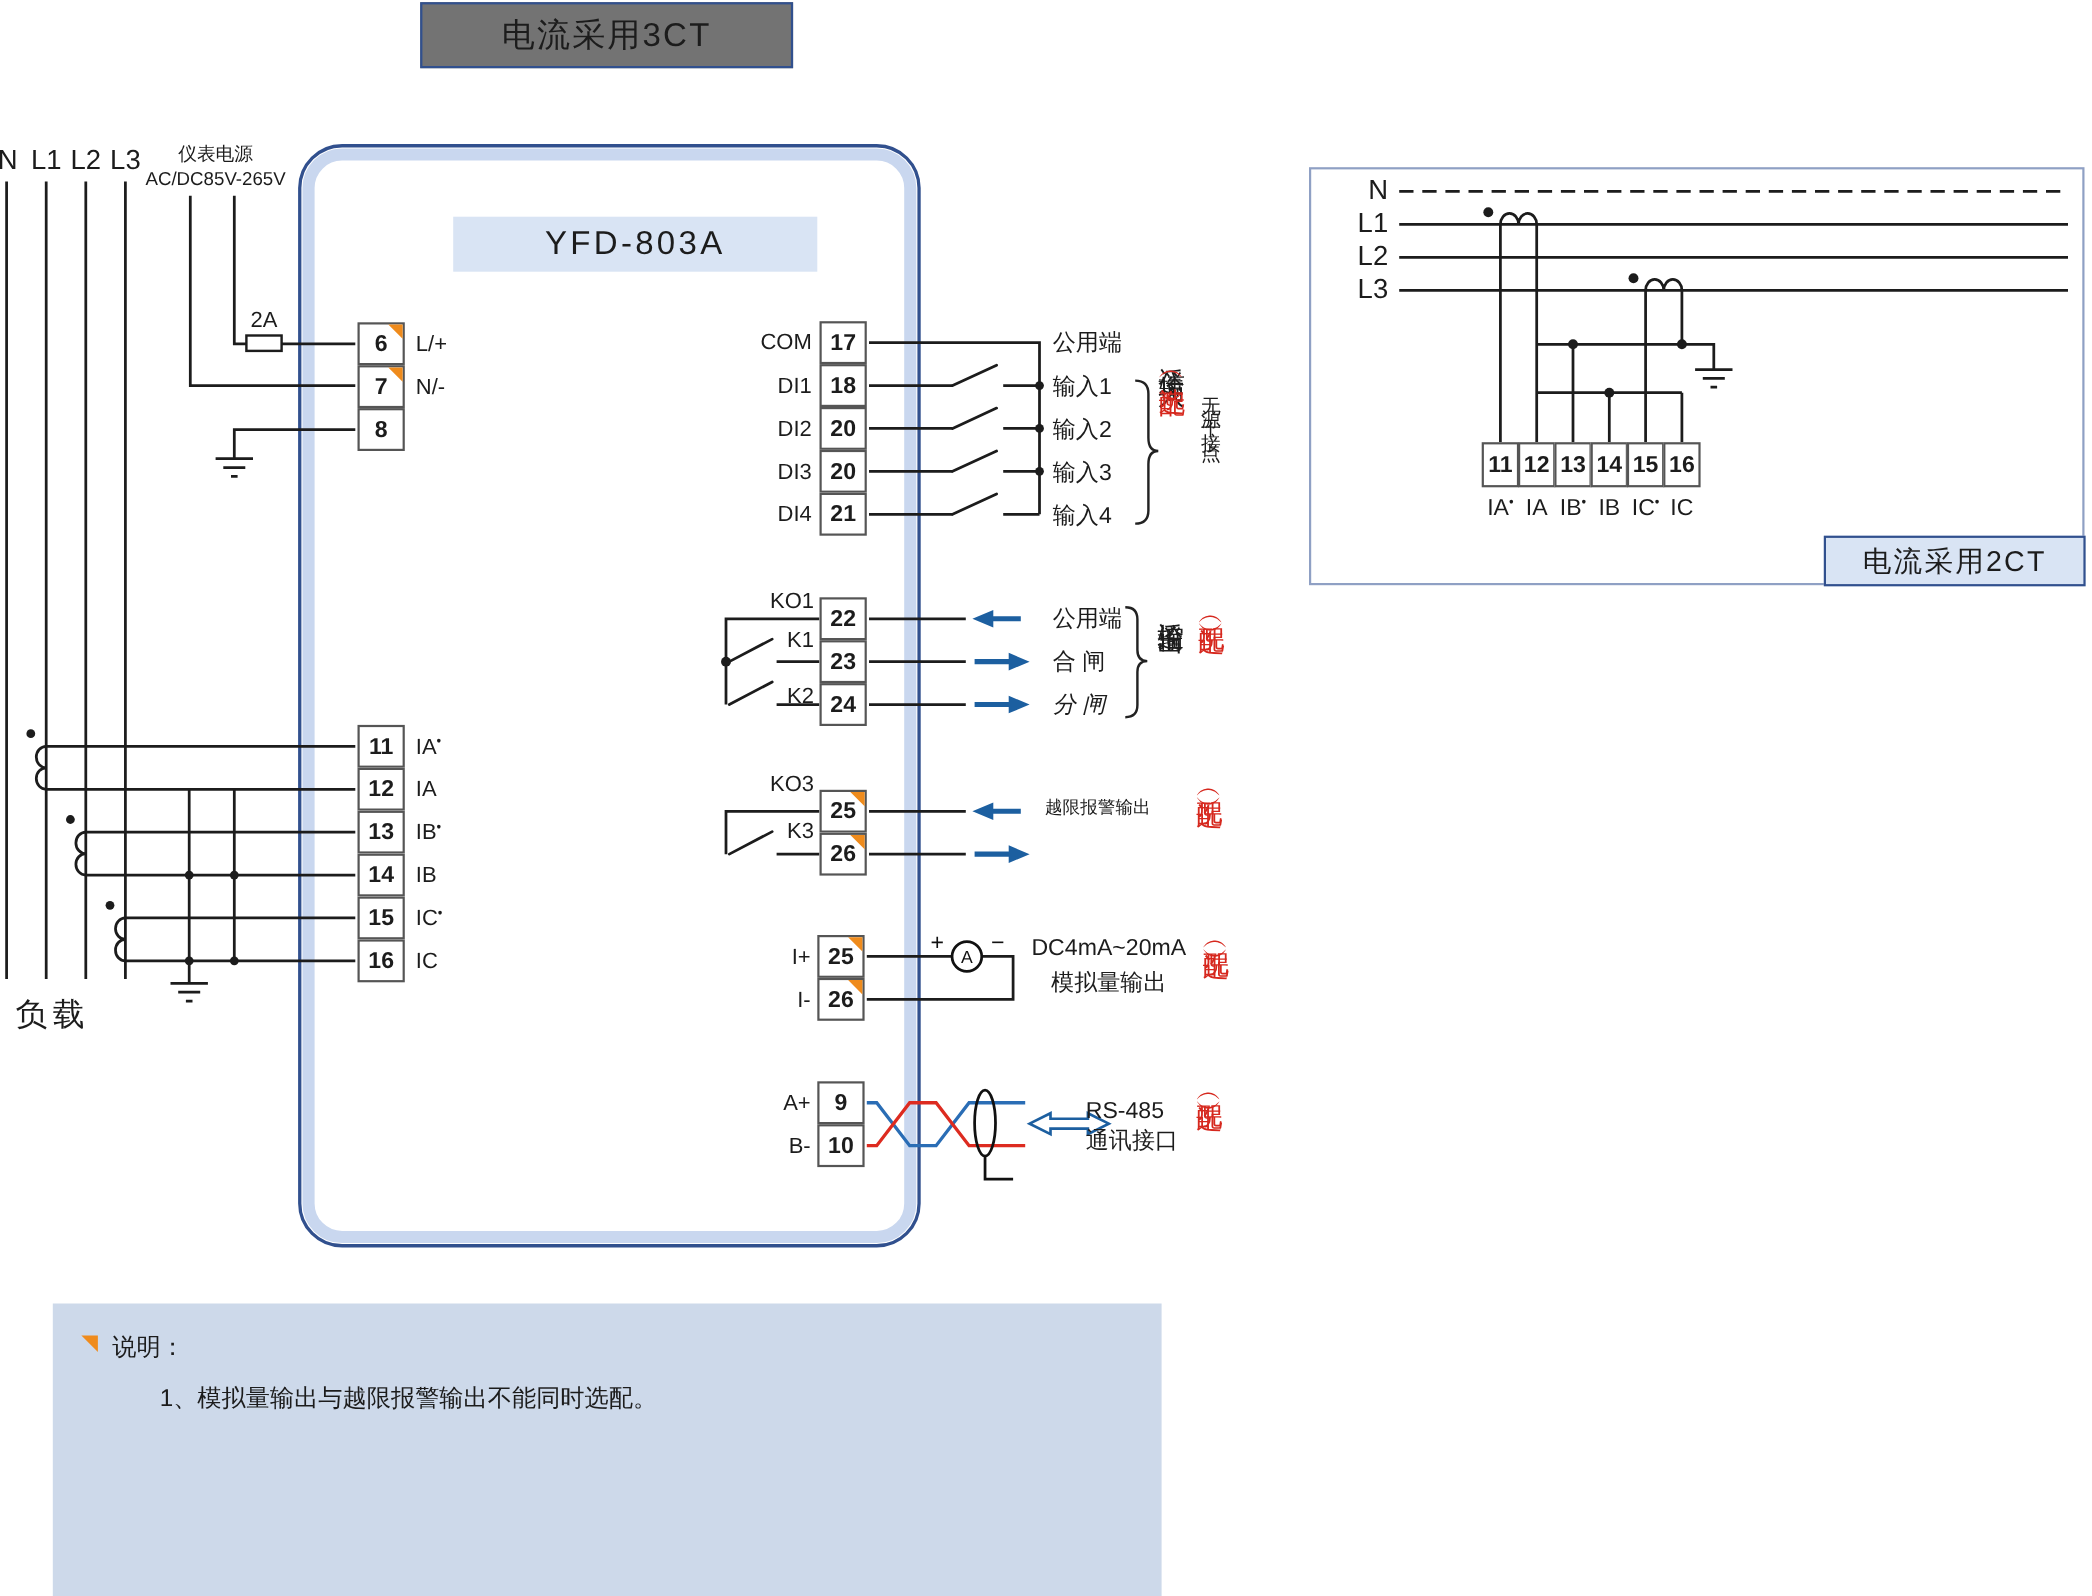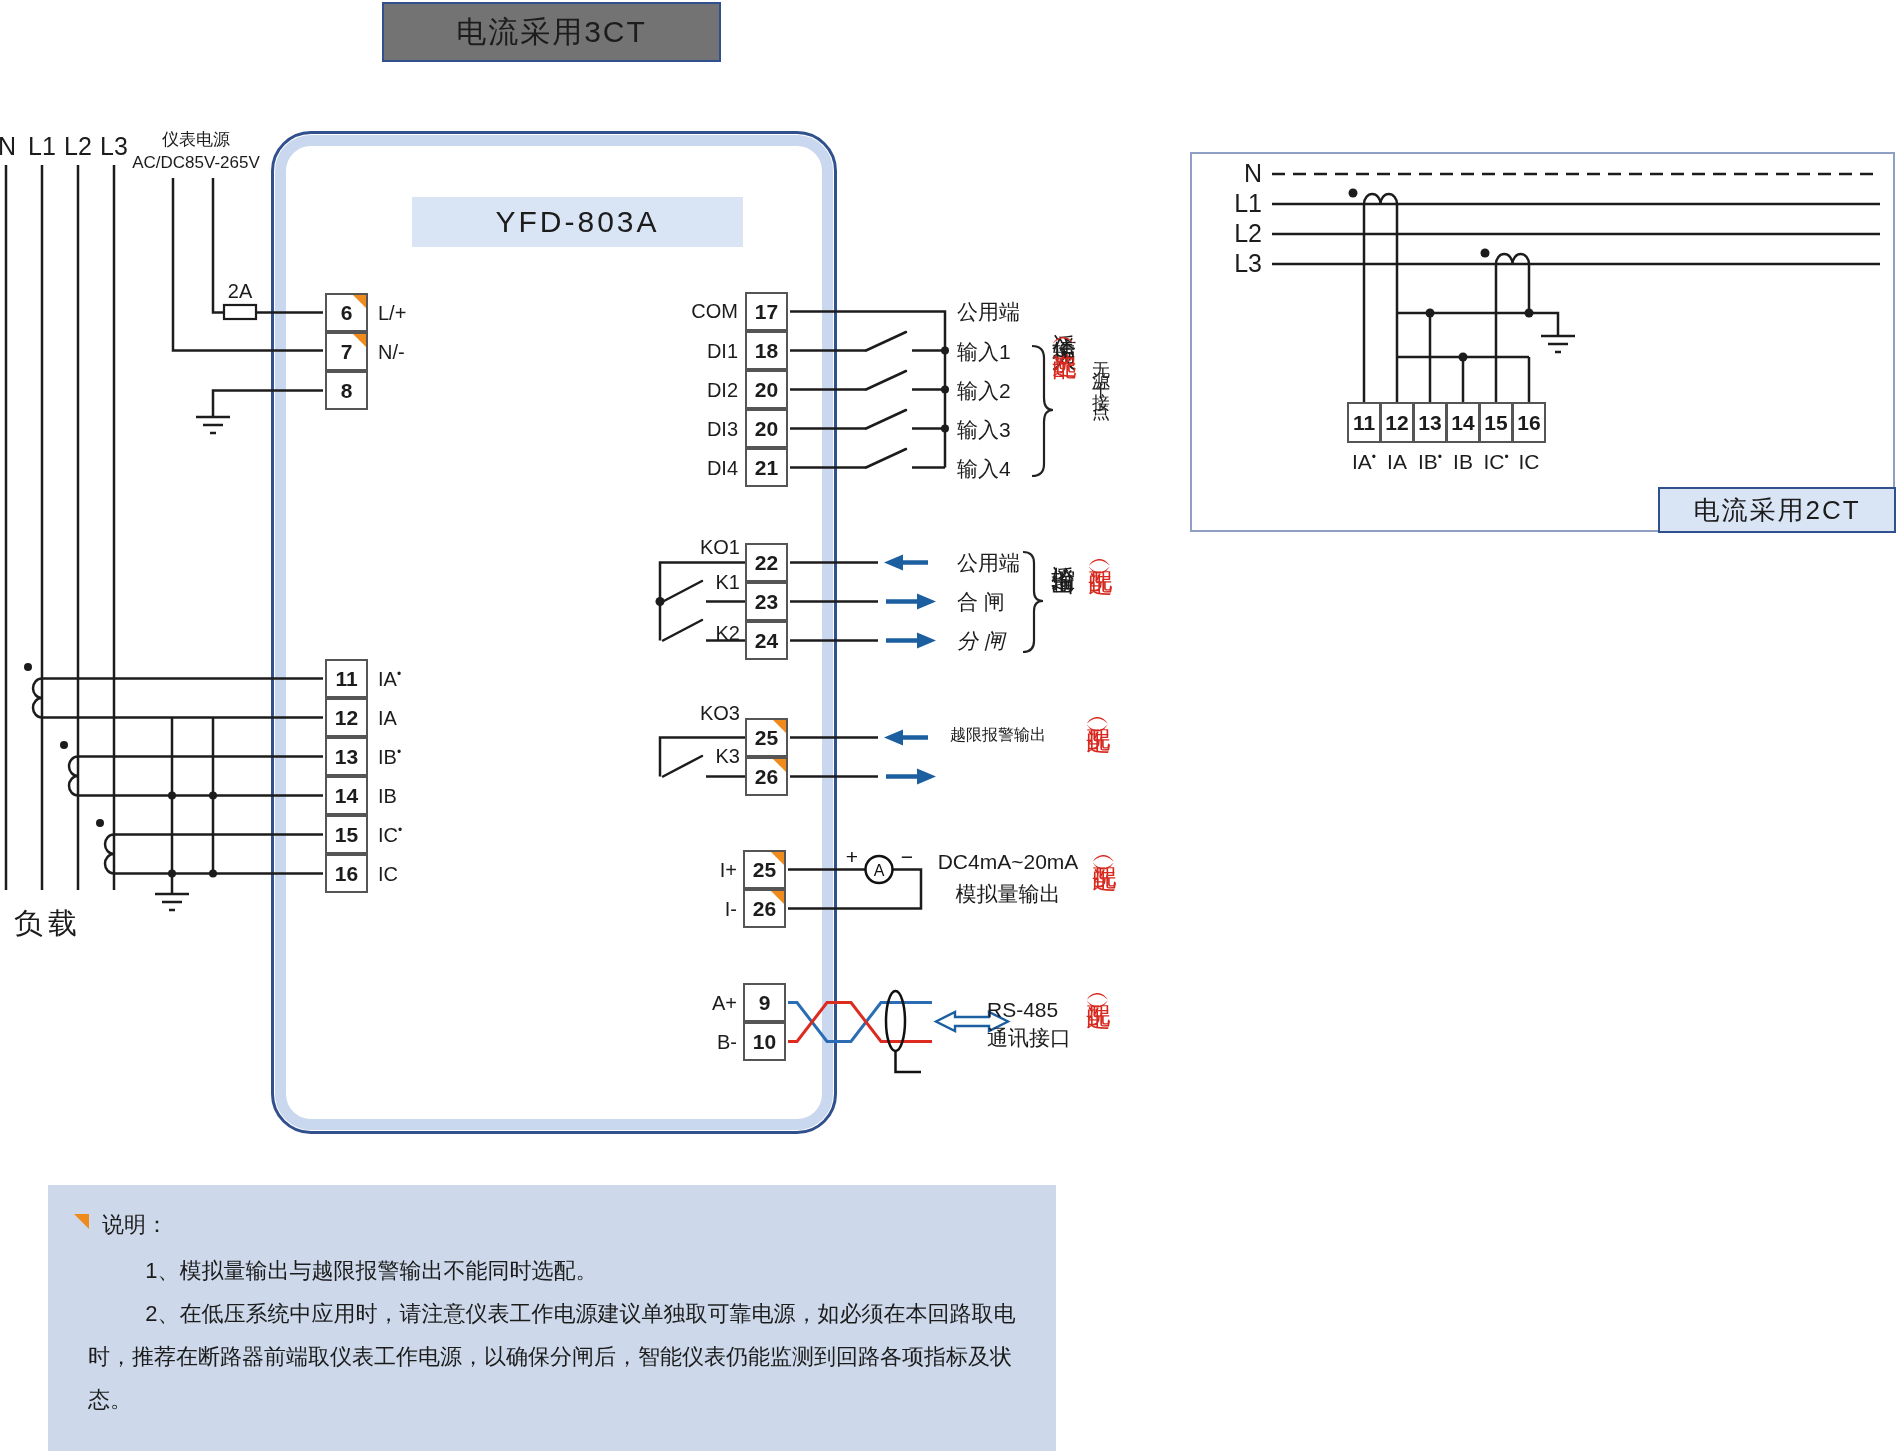--- a/index.html
+++ b/index.html
@@ -302,14 +302,13 @@
 <div class="lbl c" style="left:1413px;top:450px;width:34px;font-size:21px;"><span>IB</span><sup class="star">•</sup></div>
 <div class="lbl c" style="left:1446px;top:450px;width:34px;font-size:21px;"><span>IB</span><sup class="star"></sup></div>
 <div class="lbl c" style="left:1479px;top:450px;width:34px;font-size:21px;"><span>IC</span><sup class="star">•</sup></div>
 <div class="lbl c" style="left:1512px;top:450px;width:34px;font-size:21px;"><span>IC</span><sup class="star"></sup></div>
 
 <div class="notebox"></div>
 <div class="notemark"></div>
 <div class="notetext">
   <p class="n-title">说明：</p>
   <p class="n-item">1、模拟量输出与越限报警输出不能同时选配。</p>
-  <p class="n-item">2、在低压系统中应用时，请注意仪表工作电源建议单独取可靠电源，如必须在本回路取电时，推荐在断路器前端取仪表工作电源，以确保分闸后，智能仪表仍能监测到回路各项指标及状态。</p>
 </div>
 
 </body></html>

